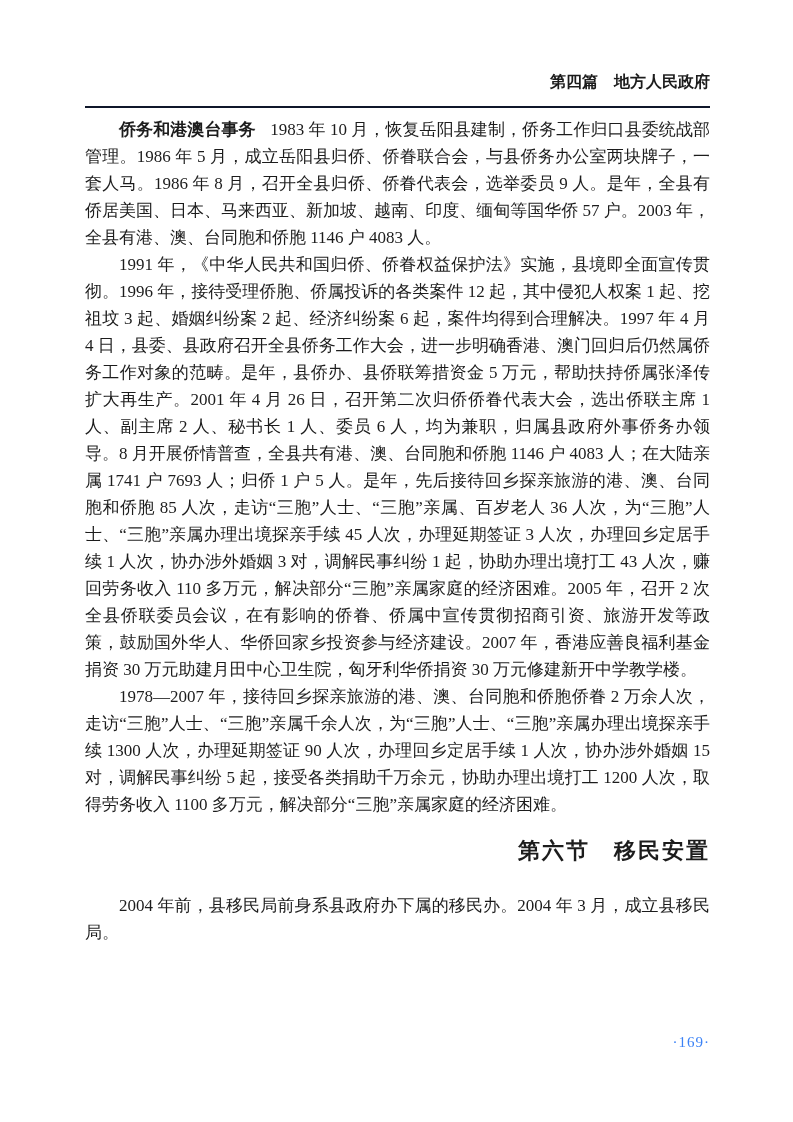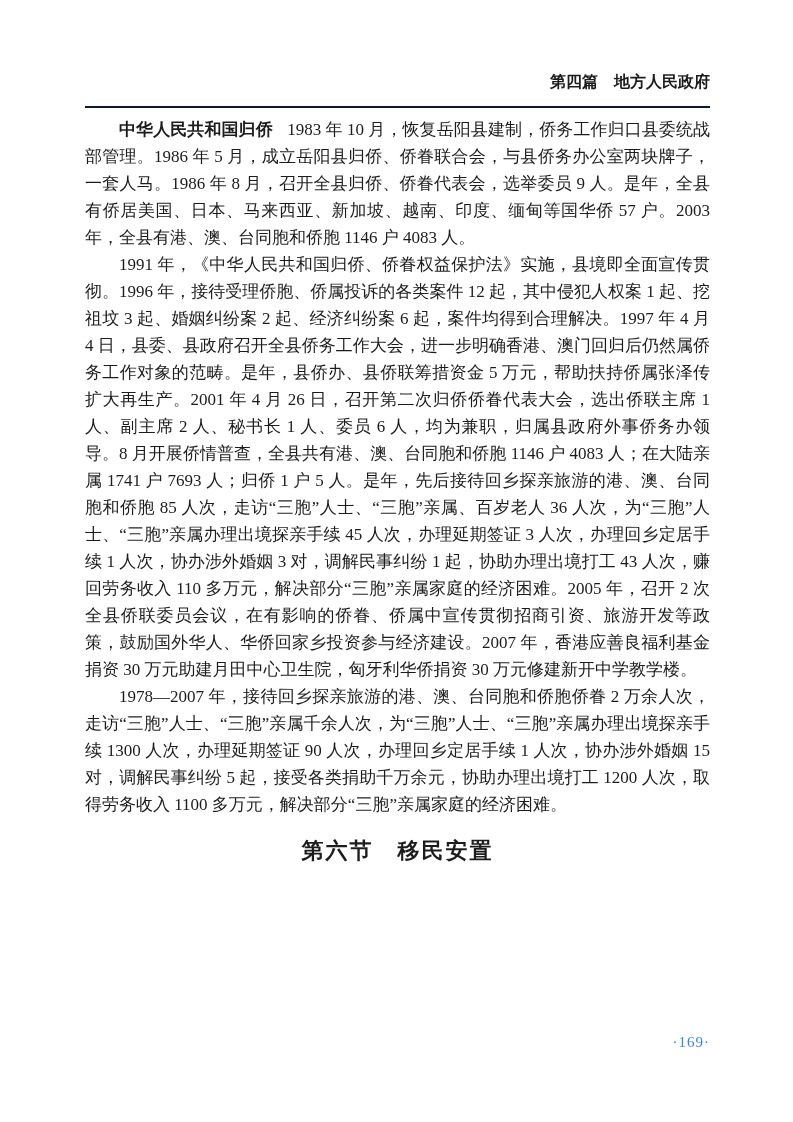--- a/index.html
+++ b/index.html
@@ -43,21 +43,21 @@
   }
   .para.no-indent {
     text-indent: 0;
   }
   .lead {
     font-weight: bold;
     padding-right: 0.85em;
   }
   .section-heading {
     margin: 17px 0 25px 0;
-    text-align: center;
+    text-align: right;
     text-indent: 0;
     font-size: 22px;
     line-height: 32px;
     font-weight: bold;
     letter-spacing: 2px;
   }
   .page-number {
     position: absolute;
     top: 1034px;
     right: 83px;
@@ -71,26 +71,27 @@
 
 <div class="page">
 
   <header class="running-header">
     <span>第四篇　地方人民政府</span>
   </header>
 
   <main class="content">
 
 
-    <p class="para"><span class="lead">中华人民共和国归侨</span><span>1983 年 10 月，恢复岳阳县建制，侨务工作归口县委统战部管理。1986 年 5 月，成立岳阳县归侨、侨眷联合会，与县侨务办公室两块牌子，一套人马。1986 年 8 月，召开全县归侨、侨眷代表会，选举委员 9 人。是年，全县有侨居美国、日本、马来西亚、新加坡、越南、印度、缅甸等国华侨 57 户。2003 年，全县有港、澳、台同胞和侨胞 1146 户 4083 人。</span></p>
+    <p class="para"><span class="lead">侨务和港澳台事务</span><span>1983 年 10 月，恢复岳阳县建制，侨务工作归口县委统战部管理。1986 年 5 月，成立岳阳县归侨、侨眷联合会，与县侨务办公室两块牌子，一套人马。1986 年 8 月，召开全县归侨、侨眷代表会，选举委员 9 人。是年，全县有侨居美国、日本、马来西亚、新加坡、越南、印度、缅甸等国华侨 57 户。2003 年，全县有港、澳、台同胞和侨胞 1146 户 4083 人。</span></p>
 
     <p class="para">1991 年，《中华人民共和国归侨、侨眷权益保护法》实施，县境即全面宣传贯彻。1996 年，接待受理侨胞、侨属投诉的各类案件 12 起，其中侵犯人权案 1 起、挖祖坟 3 起、婚姻纠纷案 2 起、经济纠纷案 6 起，案件均得到合理解决。1997 年 4 月 4 日，县委、县政府召开全县侨务工作大会，进一步明确香港、澳门回归后仍然属侨务工作对象的范畴。是年，县侨办、县侨联筹措资金 5 万元，帮助扶持侨属张泽传扩大再生产。2001 年 4 月 26 日，召开第二次归侨侨眷代表大会，选出侨联主席 1 人、副主席 2 人、秘书长 1 人、委员 6 人，均为兼职，归属县政府外事侨务办领导。8 月开展侨情普查，全县共有港、澳、台同胞和侨胞 1146 户 4083 人；在大陆亲属 1741 户 7693 人；归侨 1 户 5 人。是年，先后接待回乡探亲旅游的港、澳、台同胞和侨胞 85 人次，走访“三胞”人士、“三胞”亲属、百岁老人 36 人次，为“三胞”人士、“三胞”亲属办理出境探亲手续 45 人次，办理延期签证 3 人次，办理回乡定居手续 1 人次，协办涉外婚姻 3 对，调解民事纠纷 1 起，协助办理出境打工 43 人次，赚回劳务收入 110 多万元，解决部分“三胞”亲属家庭的经济困难。2005 年，召开 2 次全县侨联委员会议，在有影响的侨眷、侨属中宣传贯彻招商引资、旅游开发等政策，鼓励国外华人、华侨回家乡投资参与经济建设。2007 年，香港应善良福利基金捐资 30 万元助建月田中心卫生院，匈牙利华侨捐资 30 万元修建新开中学教学楼。</p>
 
     <p class="para">1978—2007 年，接待回乡探亲旅游的港、澳、台同胞和侨胞侨眷 2 万余人次，走访“三胞”人士、“三胞”亲属千余人次，为“三胞”人士、“三胞”亲属办理出境探亲手续 1300 人次，办理延期签证 90 人次，办理回乡定居手续 1 人次，协办涉外婚姻 15 对，调解民事纠纷 5 起，接受各类捐助千万余元，协助办理出境打工 1200 人次，取得劳务收入 1100 多万元，解决部分“三胞”亲属家庭的经济困难。</p>
 
     <h2 class="section-heading">第六节　移民安置</h2>
 
+    <p class="para">2004 年前，县移民局前身系县政府办下属的移民办。2004 年 3 月，成立县移民局。</p>
 
   </main>
 
   <div class="page-number">·169·</div>
 
 </div>
 
 </body></html>

